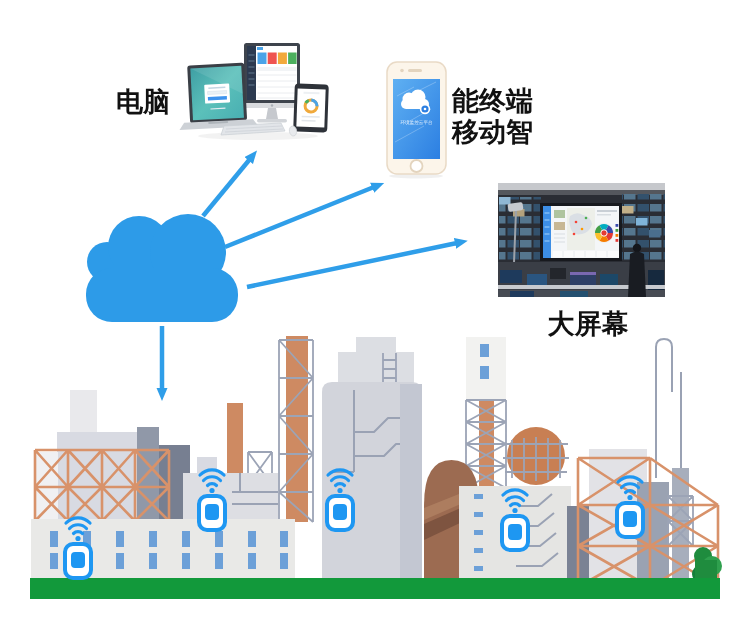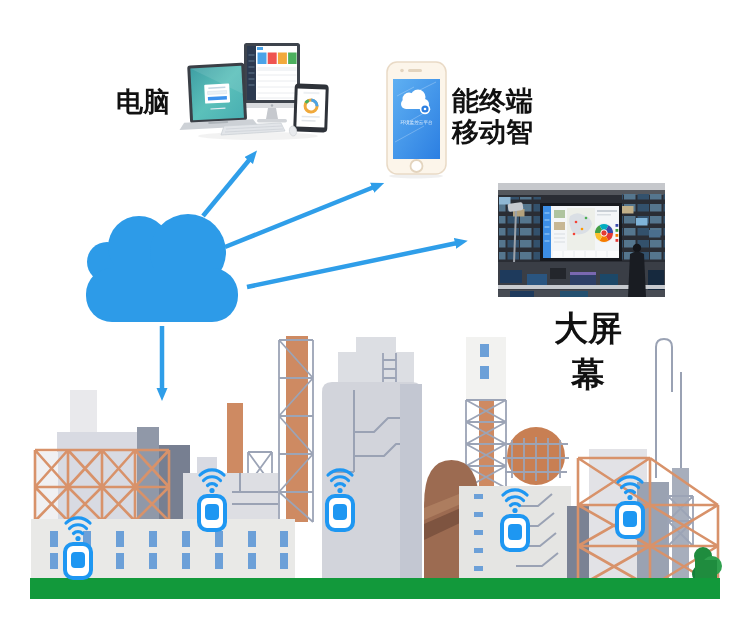--- a/index.html
+++ b/index.html
@@ -7,21 +7,21 @@
     --ground-green:#12993B; --truss-orange:#D8926A; --chimney-salmon:#CE8A62;
     --window-blue:#6CA0D8; --dome-brown:#9C6B51; --sphere-orange:#C87F53;
   }
   html,body{margin:0;padding:0;background:#fff;}
   .canvas{position:relative;width:720px;height:629px;background:#fff;overflow:hidden;
           font-family:"Liberation Sans","DejaVu Sans",sans-serif;padding-left:24px;}
   .scene{position:absolute;left:0;top:0;}
   .label{position:absolute;color:#111;font-weight:600;}
   .computer-label{left:116px;top:84px;width:64px;font-size:27px;}
   .mobile-label{left:452px;top:86px;width:110px;font-size:27px;line-height:31px;}
-  .bigscreen-label{left:538px;top:306px;width:100px;font-size:34px;text-align:center;}
+  .bigscreen-label{left:538px;top:306px;width:100px;font-size:27px;text-align:center;}
   .cloud-label{left:90px;top:264px;width:146px;text-align:center;color:#fff;
                font-size:36px;font-weight:700;letter-spacing:3px;}
   
   .cloud{fill:var(--cloud-blue);}
   .arrow{stroke:var(--arrow-blue);stroke-width:4.5;fill:none;}
   .arrowhead{fill:var(--arrow-blue);}
   .truss{stroke:var(--truss-orange);stroke-width:2.6;fill:none;}
   .gtruss{stroke:#9CA4B6;stroke-width:1.8;fill:none;}
   .pipe{stroke:#9AA2B4;stroke-width:2;fill:none;stroke-linejoin:round;}
   .win{fill:var(--window-blue);}

